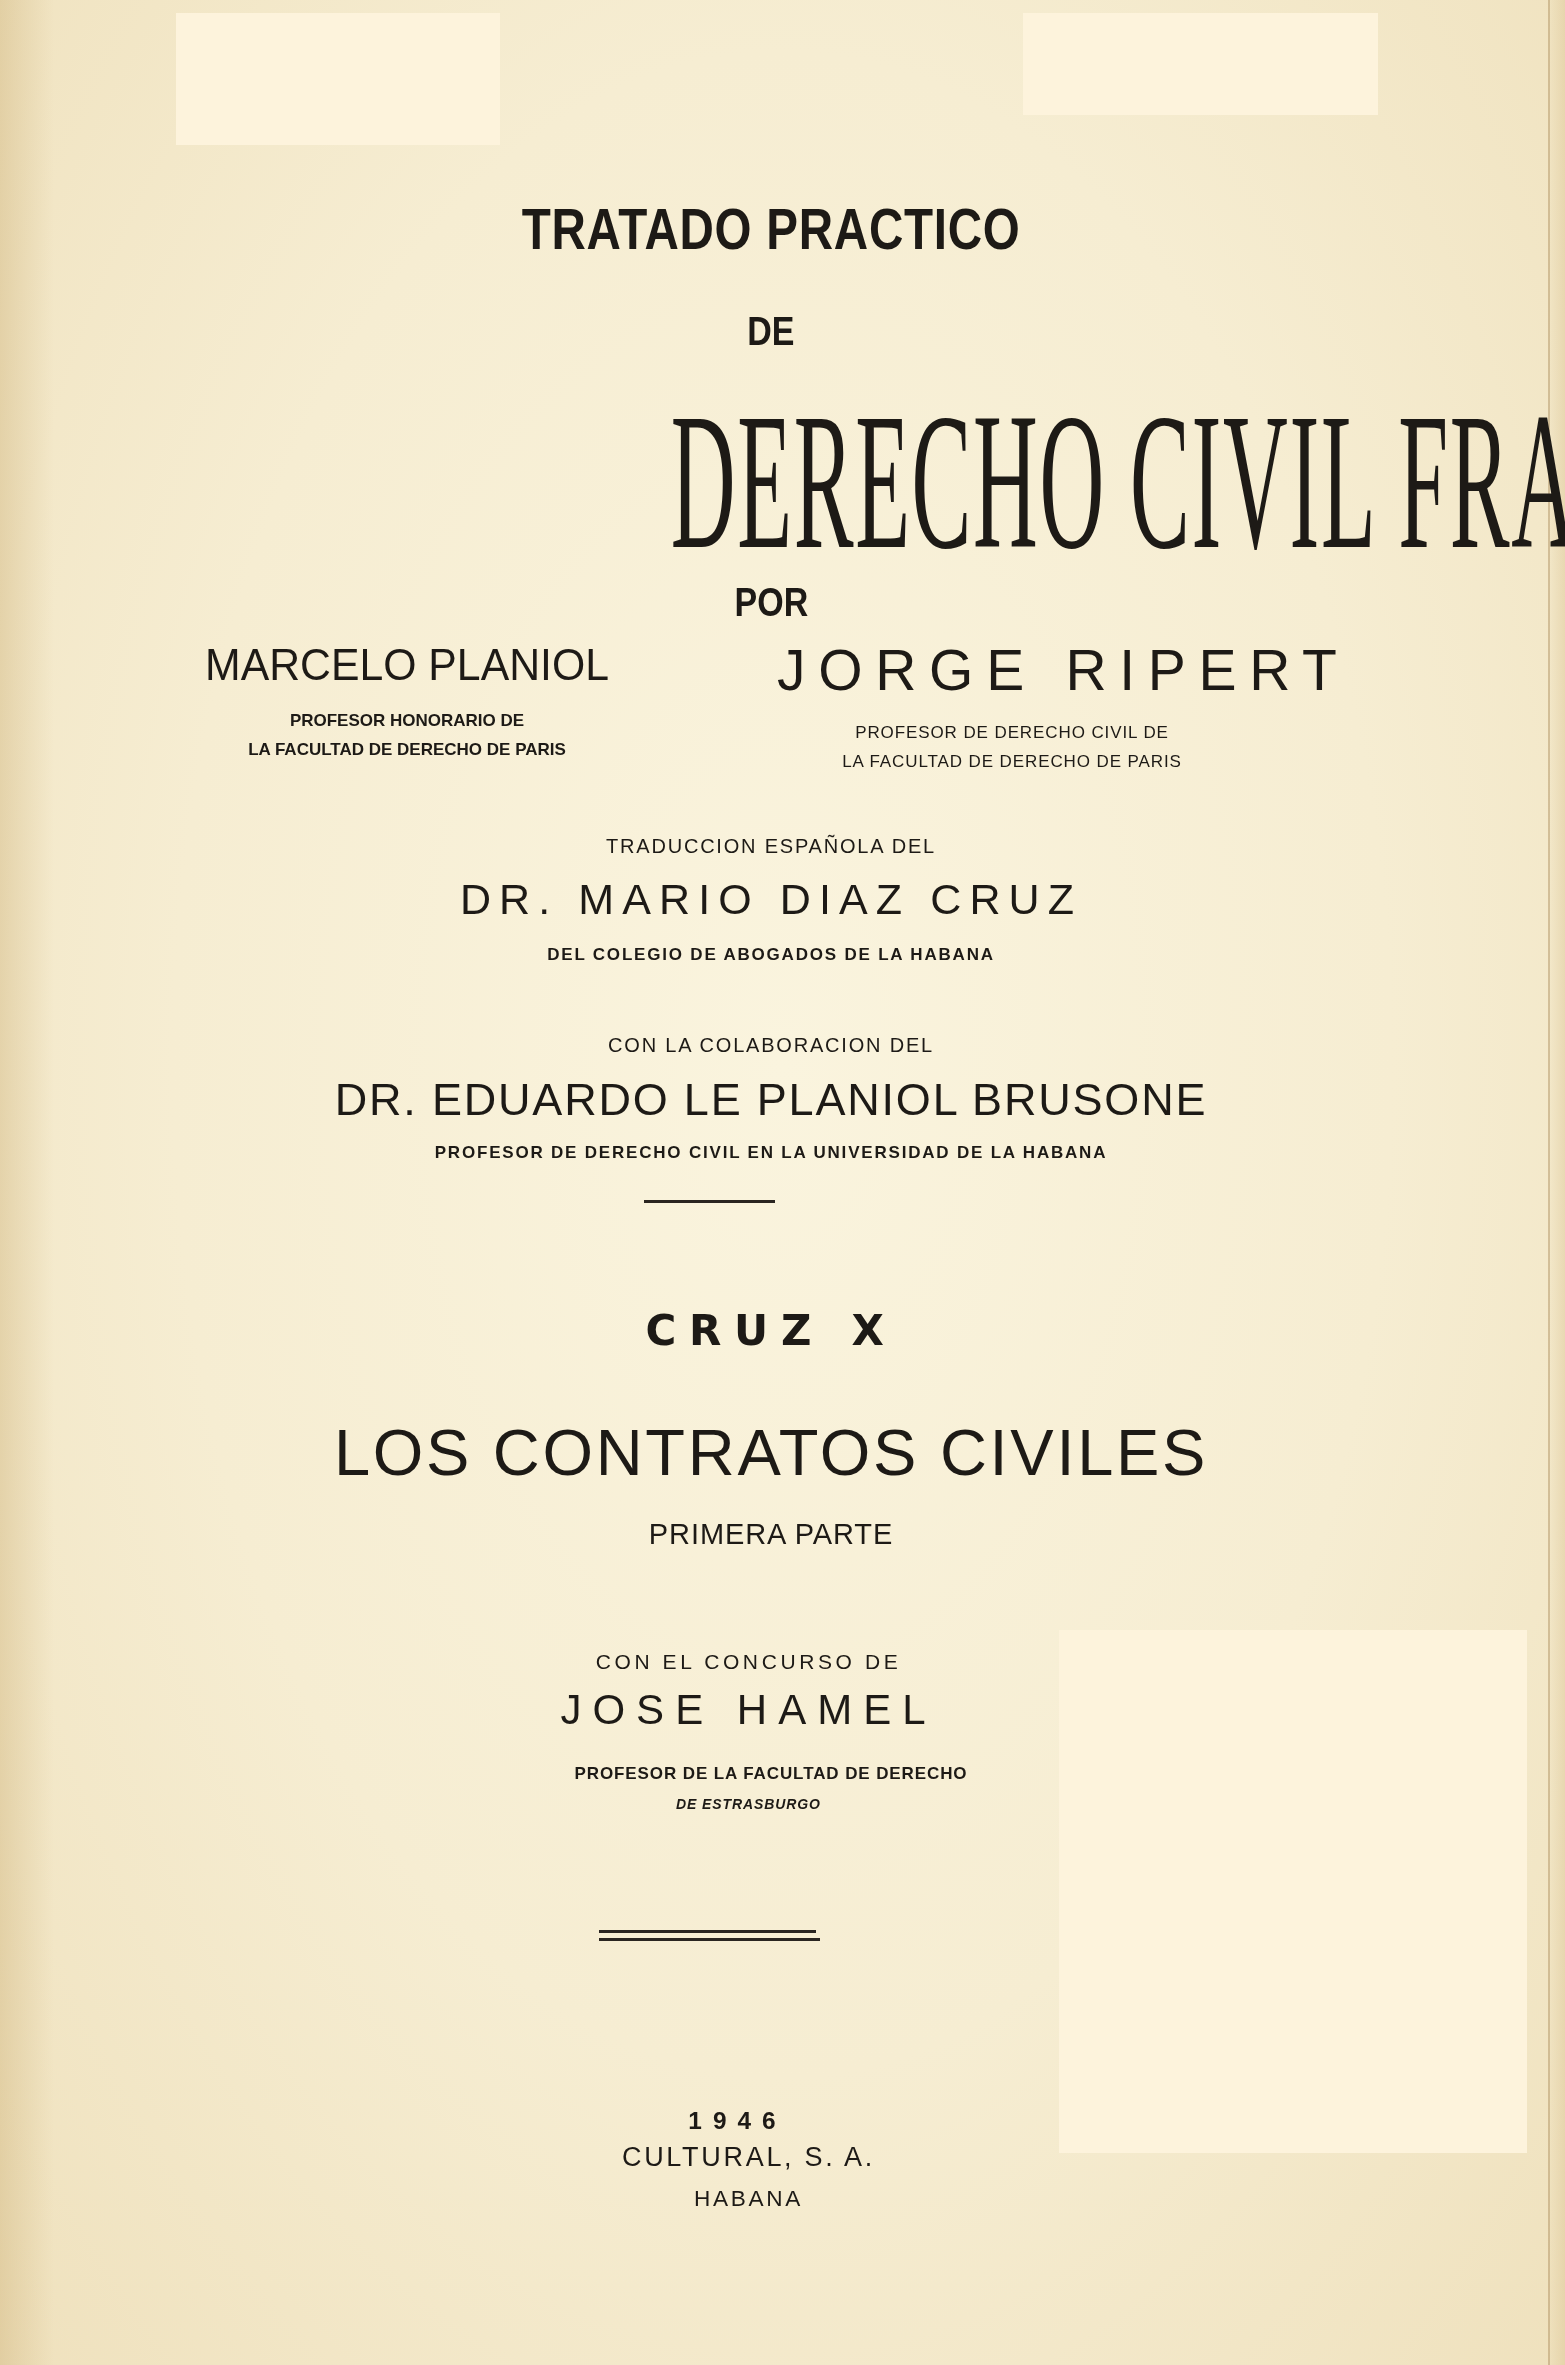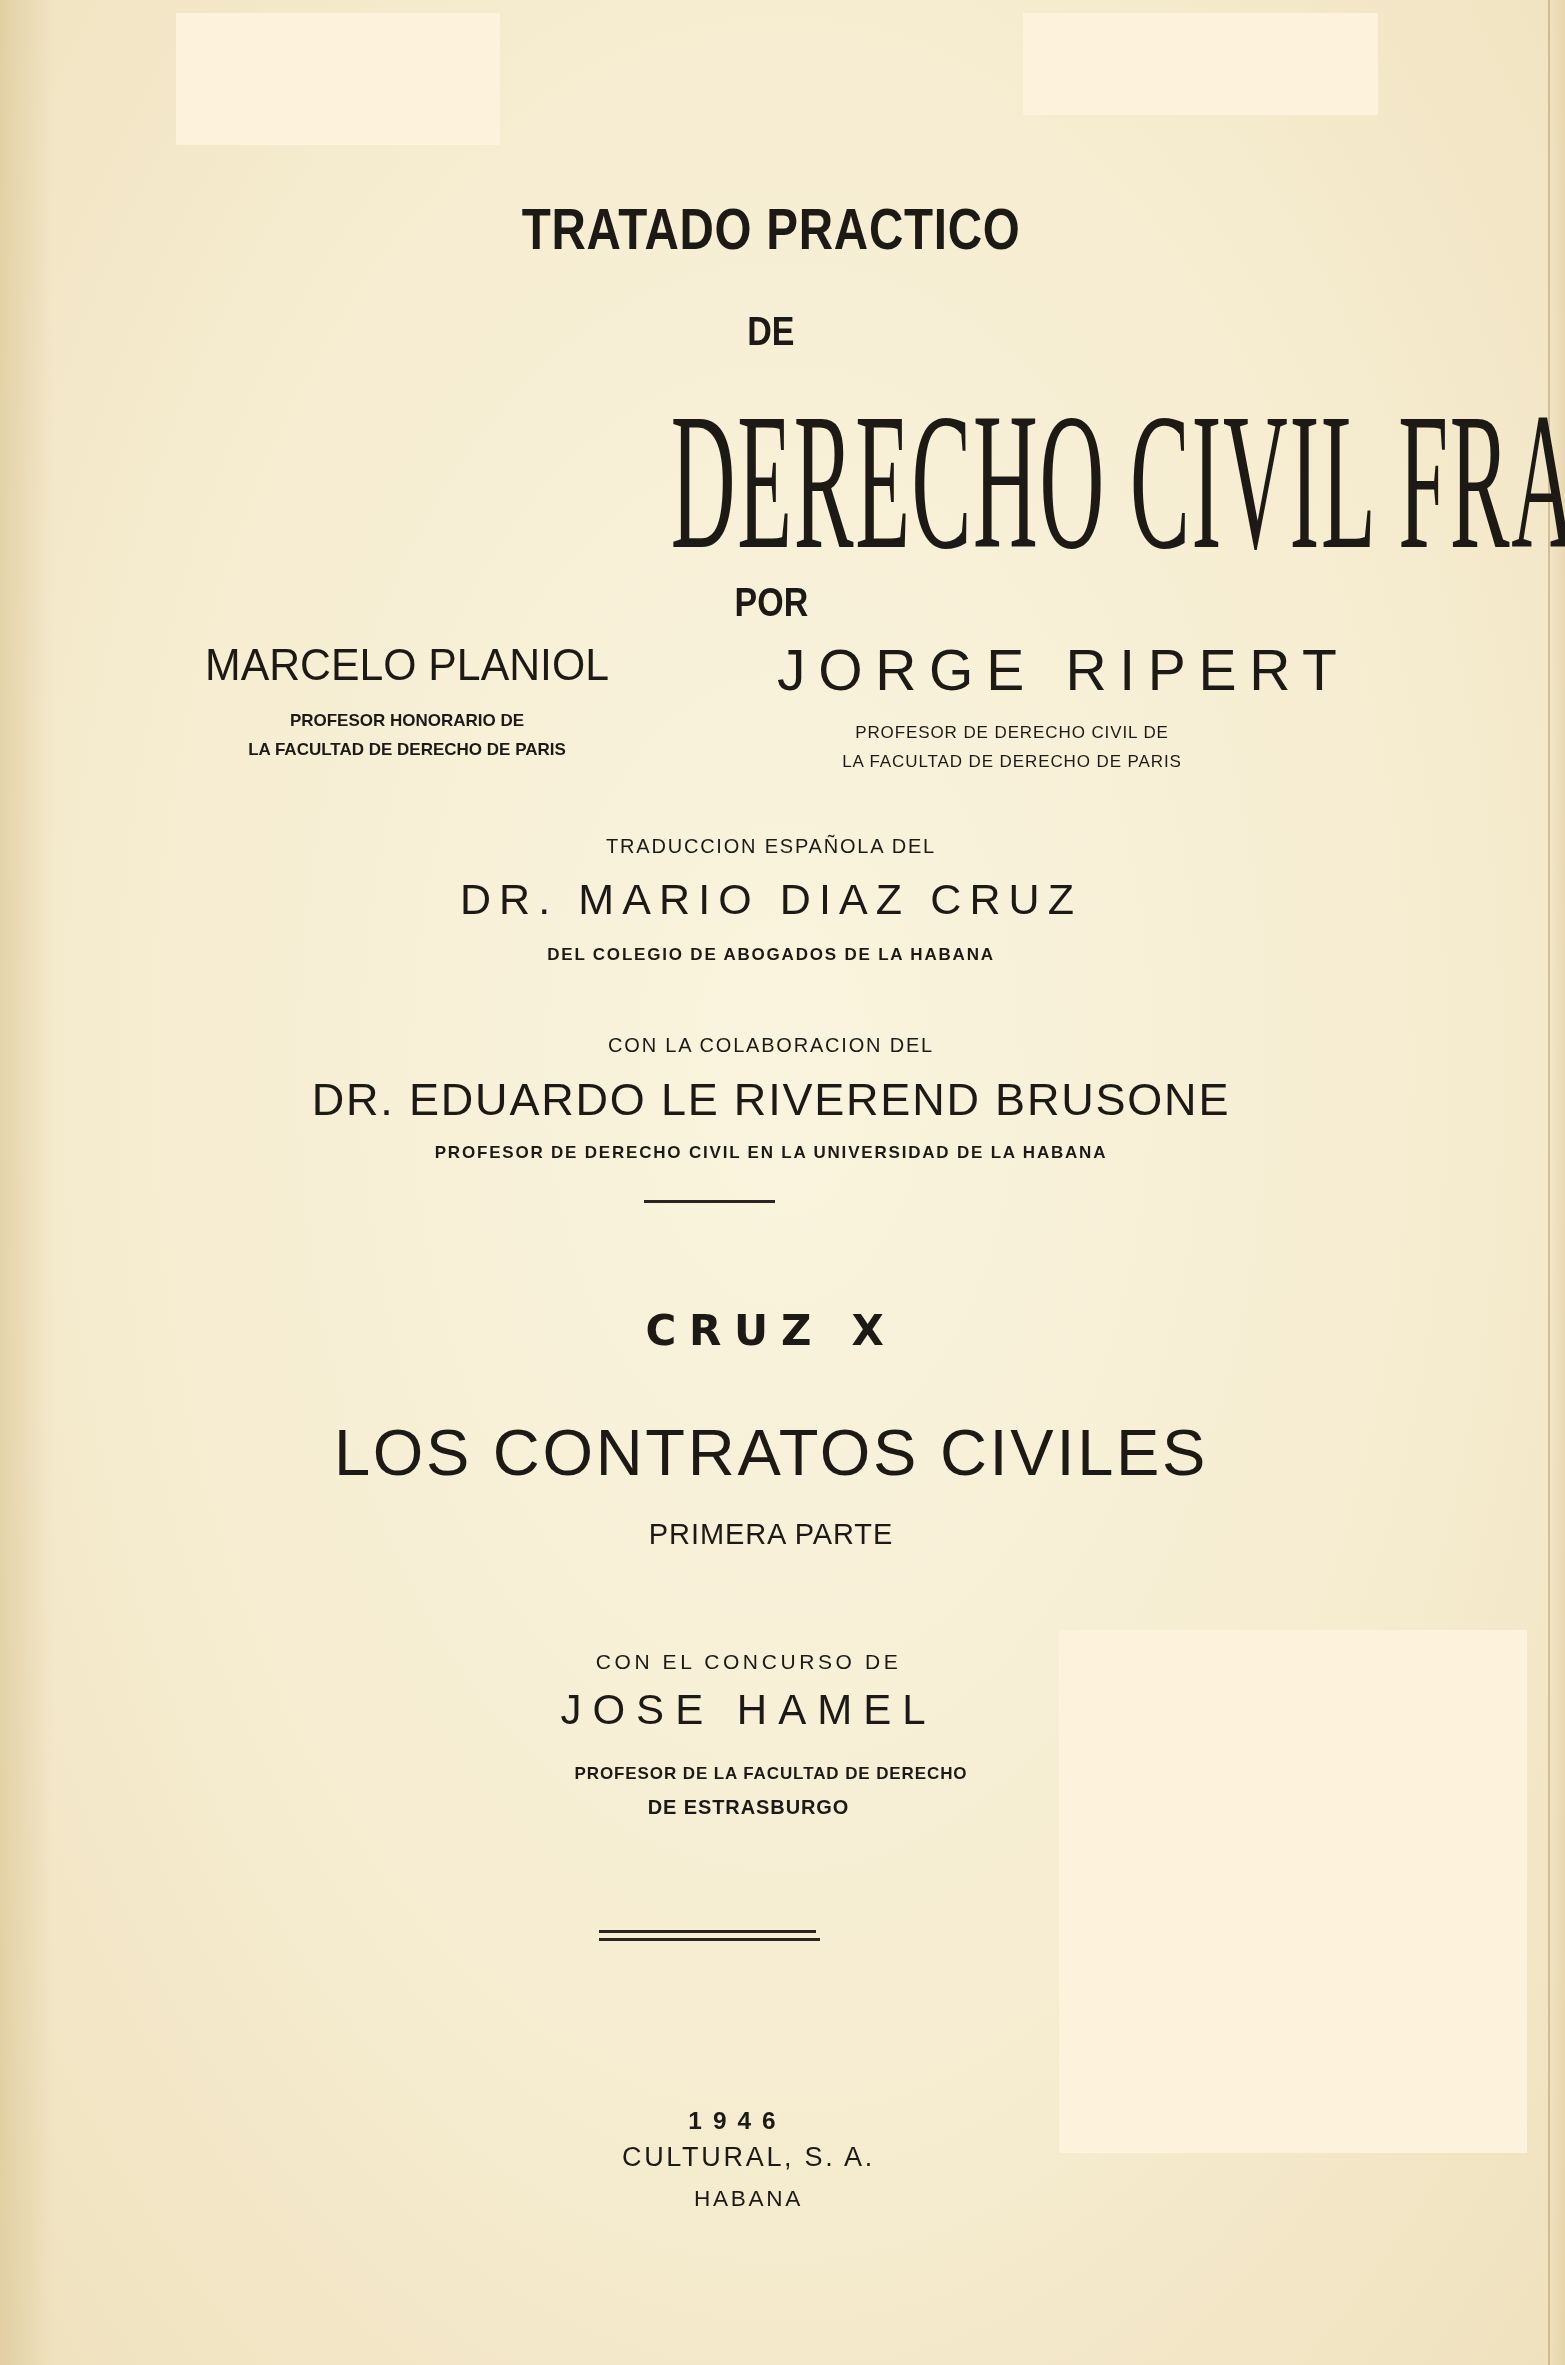--- a/index.html
+++ b/index.html
@@ -75,21 +75,21 @@
   <span class="cx">DR. MARIO DIAZ CRUZ</span>
 </div>
 <div class="line sans-bold" style="top:920px; font-size:17px; letter-spacing:1.8px;">
   <span class="cx">DEL COLEGIO DE ABOGADOS DE LA HABANA</span>
 </div>
 
 <div class="line sans" style="top:1009px; font-size:20px; letter-spacing:1.8px;">
   <span class="cx">CON LA COLABORACION DEL</span>
 </div>
 <div class="line sans" style="top:1051px; font-size:45px; letter-spacing:1.8px;">
-  <span class="cx">DR. EDUARDO LE RIVEREND BRUSONE</span>
+  <span class="cx">DR. EDUARDO LE PLANIOL BRUSONE</span>
 </div>
 <div class="line sans-bold" style="top:1118px; font-size:17px; letter-spacing:1.8px;">
   <span class="cx">PROFESOR DE DERECHO CIVIL EN LA UNIVERSIDAD DE LA HABANA</span>
 </div>
 
 <div class="rule" style="left:644px; top:1200px; width:131px; height:2.7px;"></div>
 
 <div class="line sans-bold" style="top:1284px; font-size:42px; letter-spacing:12.7px; font-family:'DejaVu Sans', sans-serif;">
   <span class="cx">CRUZ X</span>
 </div>
@@ -102,21 +102,21 @@
 
 <div class="line sans" style="top:1625px; font-size:21px; letter-spacing:3.6px; padding-right:45px; box-sizing:border-box;">
   <span class="cx">CON EL CONCURSO DE</span>
 </div>
 <div class="line sans" style="top:1663px; font-size:42px; letter-spacing:11px; padding-right:45px; box-sizing:border-box;">
   <span class="cx">JOSE HAMEL</span>
 </div>
 <div class="line sans-bold" style="top:1739px; font-size:17px; letter-spacing:0.9px; box-sizing:border-box;">
   <span class="cx">PROFESOR DE LA FACULTAD DE DERECHO</span>
 </div>
-<div class="line sans-bold" style="top:1771px; font-size:20px; letter-spacing:0.9px; padding-right:45px; box-sizing:border-box;">
+<div class="line sans-bold" style="top:1771px; font-size:14px; letter-spacing:0.9px; padding-right:45px; box-sizing:border-box;font-style:italic;">
   <span class="cx">DE ESTRASBURGO</span>
 </div>
 
 <div class="rule" style="left:599px; top:1930px; width:217px; height:2.7px;"></div>
 <div class="rule" style="left:599px; top:1938px; width:221px; height:2.7px;"></div>
 
 <div class="line sans-bold" style="top:2083px; font-size:24.4px; letter-spacing:11px; padding-right:67px; box-sizing:border-box;">
   <span class="cx">1946</span>
 </div>
 <div class="line sans" style="top:2118px; font-size:27px; letter-spacing:2.7px; padding-right:45px; box-sizing:border-box;">

